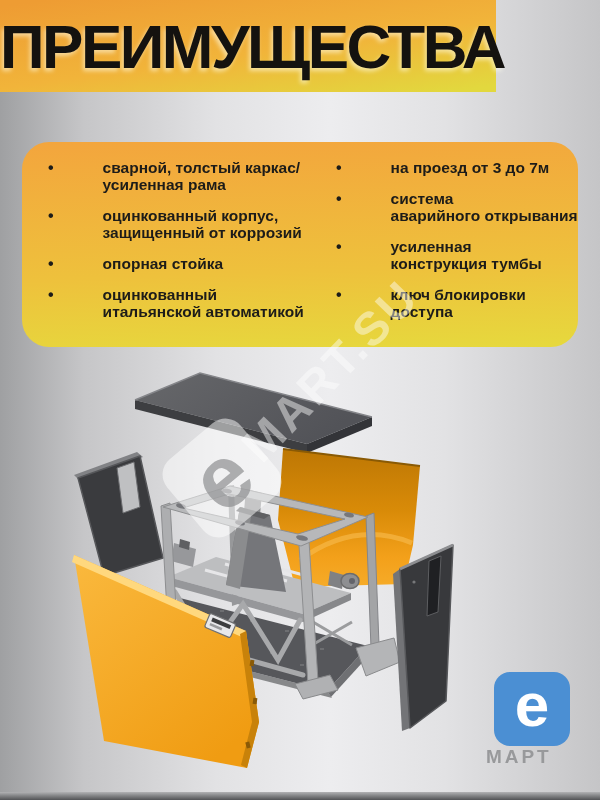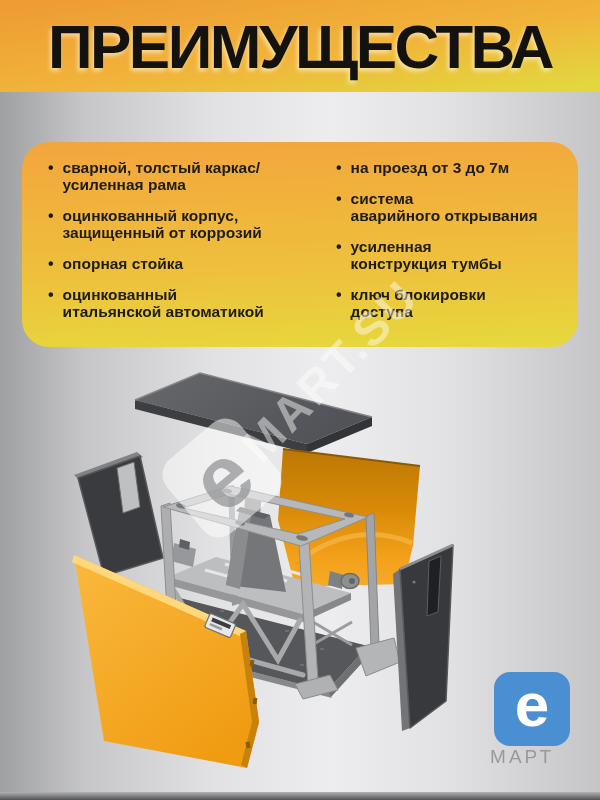--- a/index.html
+++ b/index.html
@@ -2,52 +2,52 @@
 <html><head>
 <meta charset="utf-8">
 <style>
   html,body{margin:0;padding:0;background:#444;}
   .poster{
     position:relative;width:600px;height:800px;overflow:hidden;
     font-family:"Liberation Sans","DejaVu Sans",sans-serif;
     background:linear-gradient(90deg,#9fa0a2 0%,#c6c6c8 14%,#e2e2e4 36%,#ededef 55%,#e2e2e4 74%,#c5c5c7 100%);
   }
   .header{
-    position:absolute;top:0;left:0;width:600px;height:92px;
+    position:absolute;top:0;left:0;width:496px;height:92px;
     background:linear-gradient(172deg,#ee9c33 4%,#f1b43a 55%,#e2d83e 96%);
-    display:flex;align-items:center;justify-content:center;
+    display:flex;align-items:center;justify-content:flex-start;
   }
   .header h1{
     margin:0;font-size:62px;font-weight:bold;letter-spacing:-2.5px;color:#14120f;
     text-shadow:-2px 3px 4px rgba(255,255,235,.55);white-space:nowrap;
   }
   .card{
     position:absolute;left:22px;top:142px;width:556px;height:205px;border-radius:27px;
     background:linear-gradient(178deg,#f3a53d 0%,#eec13c 62%,#e6d93d 100%);
     box-sizing:border-box;padding:17px 10px 10px 26px;display:flex;
   }
   .col{display:flex;flex-direction:column;}
   .col.left{width:288px;flex:none;}
   .col.right{flex:1;}
   .item{display:flex;margin-bottom:14px;color:#1d1c19;}
   .dot{font-size:16px;font-weight:bold;line-height:17px;margin-right:9px;}
-  .lines{font-size:15.5px;font-weight:bold;line-height:17px;}
+  .lines{font-size:15.5px;font-weight:bold;line-height:17px;margin-left:40px;}
   .line{white-space:nowrap;}
   svg.scene{position:absolute;left:0;top:0;width:600px;height:800px;}
   .logo{
     position:absolute;left:494px;top:672px;width:76px;height:74px;border-radius:16px;
     background:#4b8fd3;display:flex;align-items:center;justify-content:center;
   }
   .logo .e{
     color:#fff;font-size:62px;font-weight:bold;line-height:1;
     transform:translateY(-4px);
   }
   .brandname{
-    position:absolute;left:462px;top:746px;width:92px;text-align:right;
-    color:#98999b;font-size:19px;letter-spacing:3px;font-weight:normal;
+    position:absolute;left:486px;top:746px;width:92px;text-align:left;
+    color:#98999b;font-size:19px;letter-spacing:3px;font-weight:bold;
   }
   .bottombar{
     position:absolute;left:0;bottom:0;width:600px;height:8px;
     background:linear-gradient(180deg,#b2b2b4 0%,#808183 50%,#525356 100%);
   }
 </style>
 </head>
 <body>
 
 <div class="poster">

